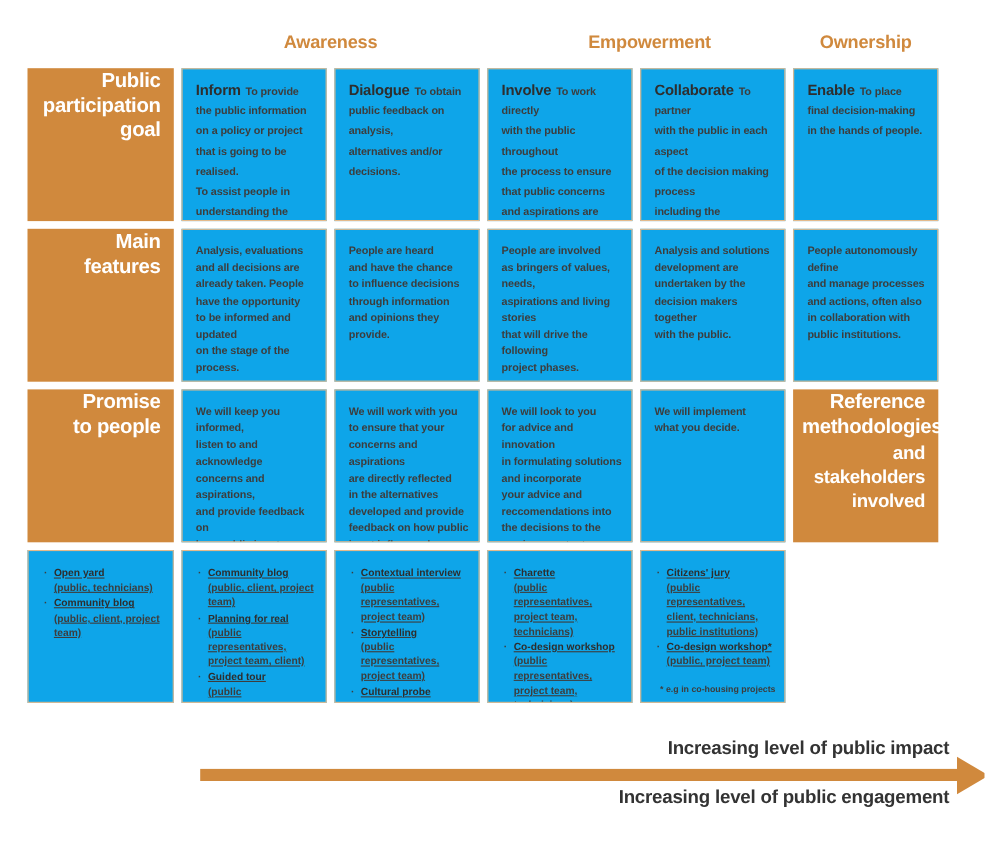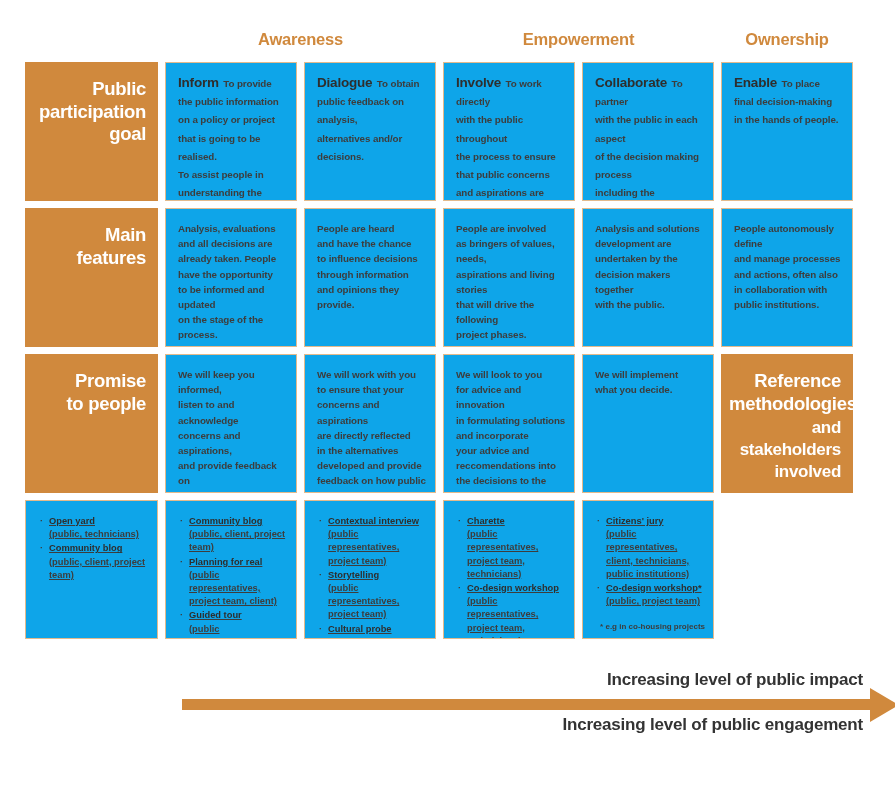--- a/index.html
+++ b/index.html
@@ -15,37 +15,37 @@
 
   
   .col-headers { position:relative; height:62px; }
   .col-header {
     position:absolute; top:30px; height:22px;
     text-align:center;
     font-size:16.5px; font-weight:bold; color:#d0893d;
     letter-spacing:-0.2px;
   }
   .col-header.awareness   { left:165px; width:271px; }
-  .col-header.empowerment { left:443px; width:271px; }
+  .col-header.empowerment { left:455px; width:271px; }
   .col-header.ownership   { left:721px; width:132px; }
 
   
   .grid {
     margin-left:25px;
     display:grid;
     grid-template-columns:133px repeat(5,132px);
     grid-template-rows:repeat(4,139px);
     column-gap:7px; row-gap:7px;
     width:828px;
   }
   .row-label {
     background:#d0893d;
     color:#ffffff;
     text-align:right;
-    padding:16px 12px 8px 8px;
+    padding:0 12px 8px 8px;
     font-weight:bold;
     font-size:18.5px;
     line-height:1.22;
     letter-spacing:-0.3px;
   }
   .row-label .sublabel {
     display:block;
     font-size:17px;
     line-height:1.3;
     margin-top:2px;

